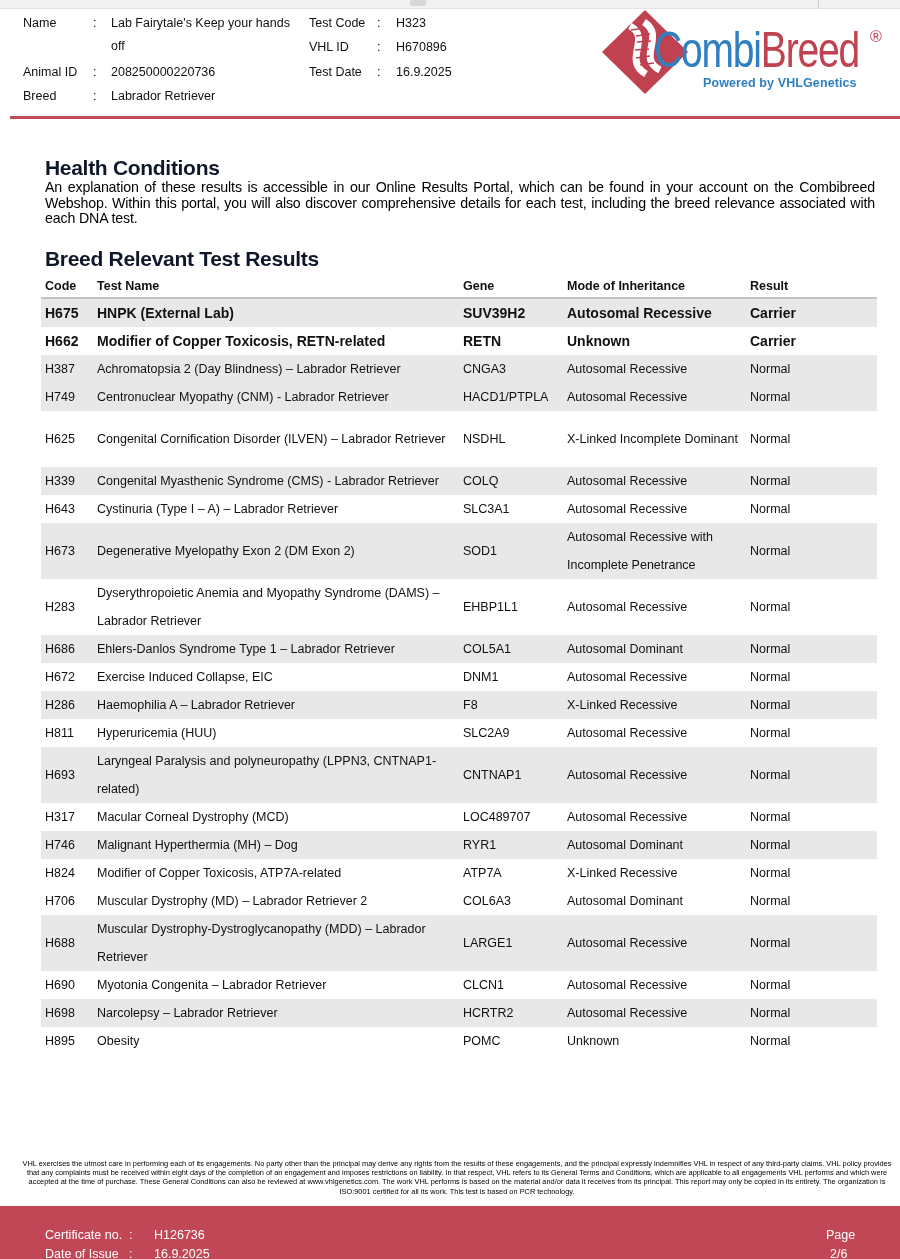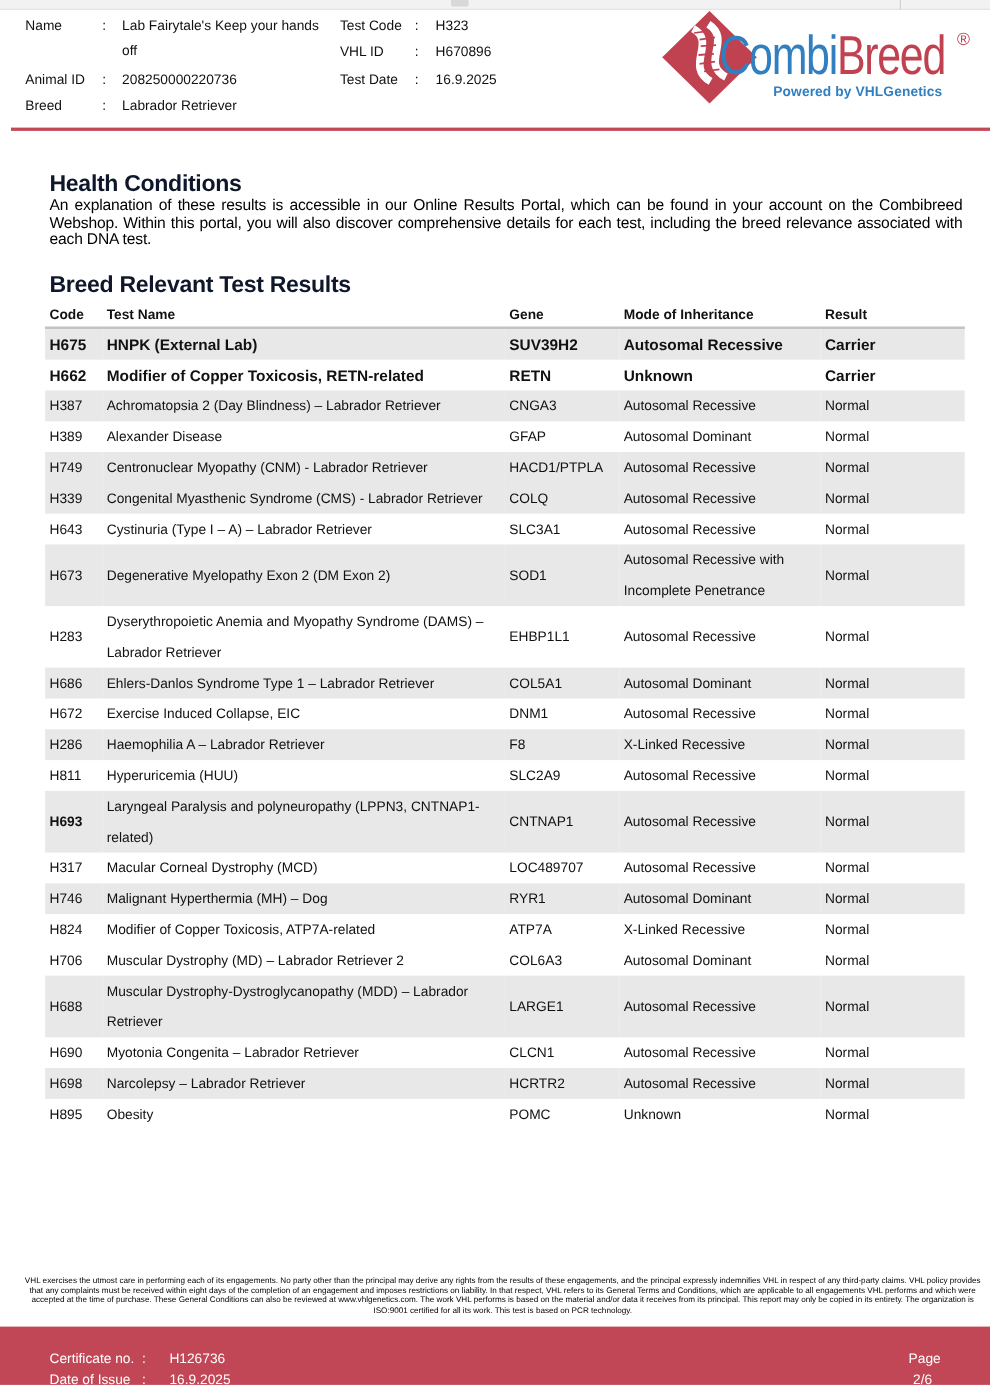--- a/index.html
+++ b/index.html
@@ -143,33 +143,33 @@
         <td style="max-width: 170px;">Unknown</td>
         <td>Carrier</td>
       </tr>
       <tr class="even">
         <td>H387</td>
         <td>Achromatopsia 2 (Day Blindness) – Labrador Retriever</td>
         <td>CNGA3</td>
         <td style="max-width: 170px;">Autosomal Recessive</td>
         <td>Normal</td>
       </tr>
-      <tr class="">
-        <td>H389</td>
-        <td>Alexander Disease</td>
-        <td>GFAP</td>
-        <td style="max-width: 170px;">Autosomal Dominant</td>
-        <td>Normal</td>
-      </tr>
       <tr class="even">
         <td>H749</td>
         <td>Centronuclear Myopathy (CNM) - Labrador Retriever</td>
         <td>HACD1/PTPLA</td>
         <td style="max-width: 170px;">Autosomal Recessive</td>
         <td>Normal</td>
+      </tr>
+      <tr class="tall">
+        <td style="white-space: normal;">H625</td>
+        <td style="line-height: 28px; white-space: normal;">Congenital Cornification Disorder (ILVEN) – Labrador Retriever</td>
+        <td style="white-space: normal;">NSDHL</td>
+        <td style="line-height: 28px; white-space: normal; max-width: 170px;">X-Linked Incomplete Dominant</td>
+        <td style="white-space: normal;">Normal</td>
       </tr>
       <tr class="even">
         <td>H339</td>
         <td>Congenital Myasthenic Syndrome (CMS) - Labrador Retriever</td>
         <td>COLQ</td>
         <td style="max-width: 170px;">Autosomal Recessive</td>
         <td>Normal</td>
       </tr>
       <tr class="">
         <td>H643</td>
@@ -214,21 +214,21 @@
         <td>Normal</td>
       </tr>
       <tr class="">
         <td>H811</td>
         <td>Hyperuricemia (HUU)</td>
         <td>SLC2A9</td>
         <td style="max-width: 170px;">Autosomal Recessive</td>
         <td>Normal</td>
       </tr>
       <tr class="even tall">
-        <td style="white-space: normal; font-weight: bold;">H693</td>
+        <td style="white-space: normal;">H693</td>
         <td style="line-height: 28px; white-space: normal;">Laryngeal Paralysis and polyneuropathy (LPPN3, CNTNAP1-related)</td>
         <td style="white-space: normal;">CNTNAP1</td>
         <td style="line-height: 28px; white-space: normal; max-width: 170px;">Autosomal Recessive</td>
         <td style="white-space: normal;">Normal</td>
       </tr>
       <tr class="">
         <td>H317</td>
         <td>Macular Corneal Dystrophy (MCD)</td>
         <td>LOC489707</td>
         <td style="max-width: 170px;">Autosomal Recessive</td>

